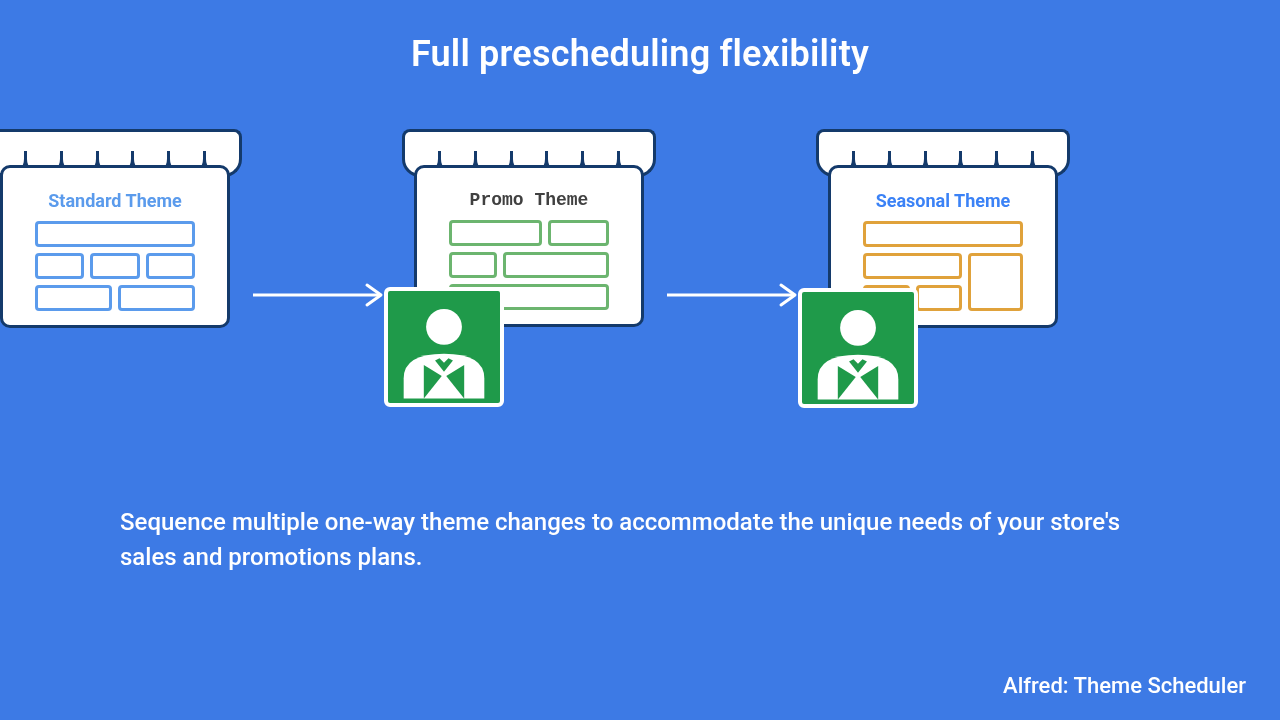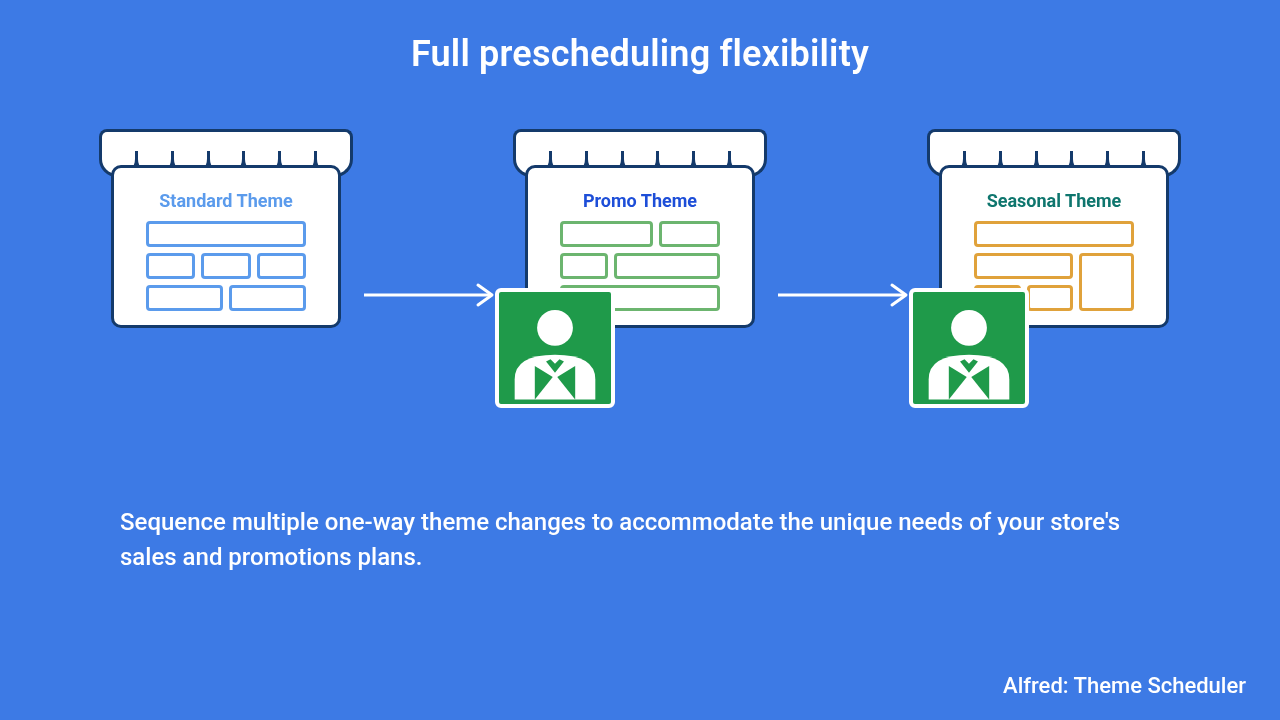--- a/index.html
+++ b/index.html
@@ -13,21 +13,20 @@
   }
   .title {
     text-align: center;
     font-size: 36px;
     font-weight: 600;
     padding-top: 33px;
     letter-spacing: 0.2px;
   }
   .row {
     display: flex;
-    justify-content: center;
     align-items: flex-start;
     gap: 7px;
     margin-top: 90px;
   }
   .store-wrap { position: relative; }
   .store {
     width: 230px;
     background: #ffffff;
     border: 3px solid #143a6b;
     border-radius: 10px;
@@ -70,22 +69,22 @@
   .awning .scallops span:first-child { margin-left: 0; }
 
   .store-label {
     text-align: center;
     font-size: 18px;
     font-weight: 700;
     margin-top: 10px;
     margin-bottom: 10px;
   }
   .store.standard .store-label { color: #5b9bec; }
-  .store.promo    .store-label { color: #1d4ed8; }
-  .store.seasonal .store-label { color: #0f766e; }
+  .store.promo    .store-label { color: #404040; font-family: Liberation Mono, monospace; }
+  .store.seasonal .store-label { color: #3b82f6; }
 
   .layout {
     width: 160px;
     margin: 0 auto;
   }
   .layout .lrow { display: flex; gap: 6px; margin-bottom: 6px; }
   .layout .lrow:last-child { margin-bottom: 0; }
   .cell {
     border-width: 3px;
     border-style: solid;

